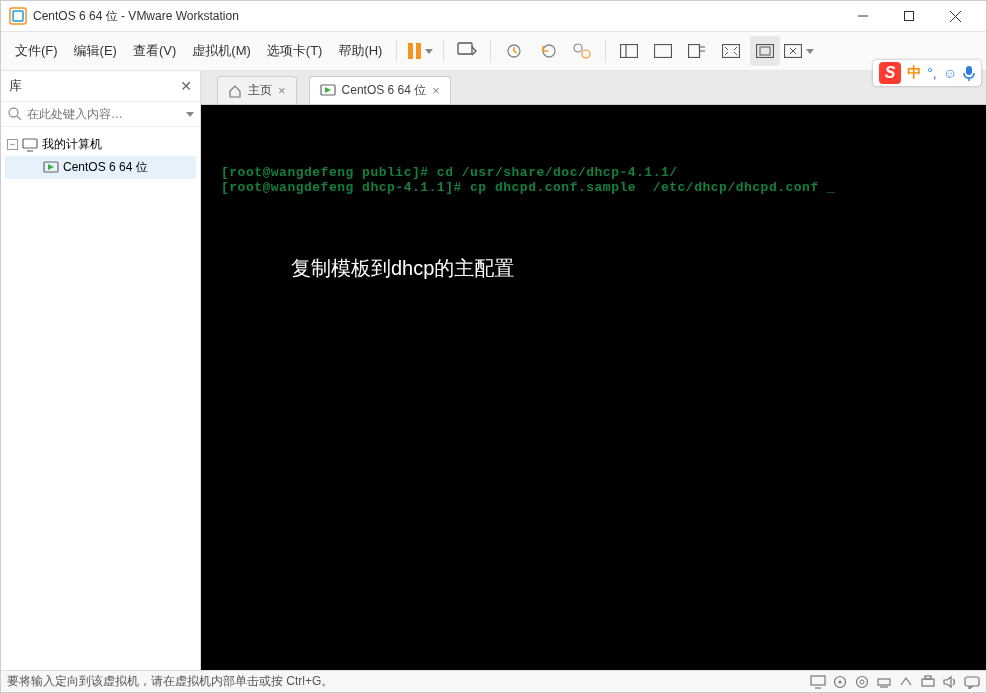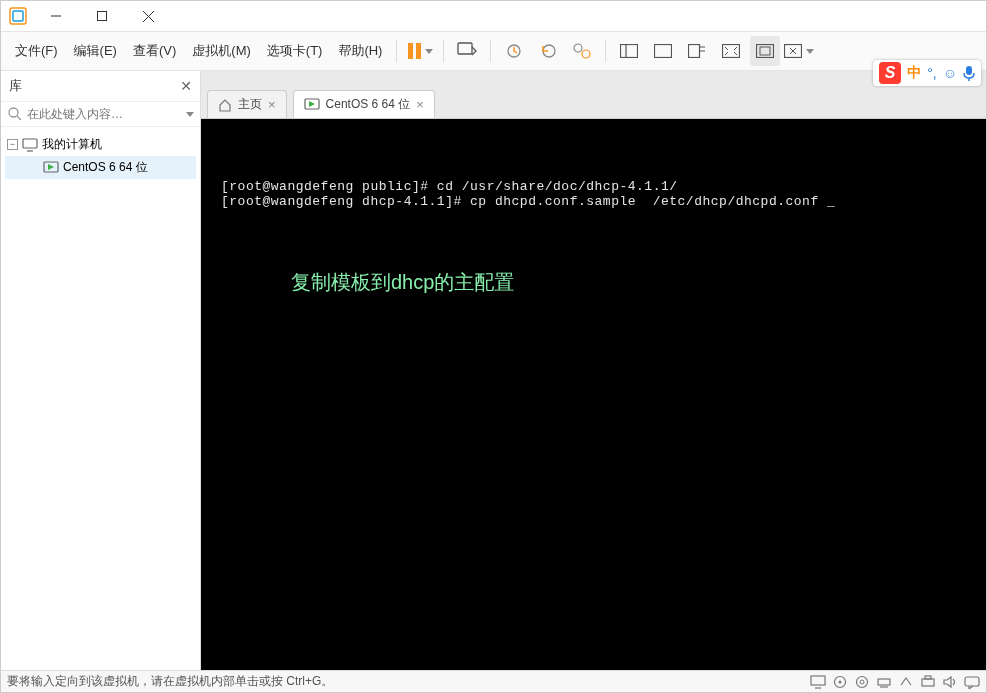--- a/index.html
+++ b/index.html
@@ -33,29 +33,29 @@
 .search-input { flex: 1; border: none; outline: none; font-size: 12px; color: #6d28d9; background: transparent; }
 .tree { padding: 6px 4px; font-size: 12px; }
 .tree-row { display: flex; align-items: center; padding: 3px 2px; white-space: nowrap; }
 .tree-toggle { width: 11px; height: 11px; border: 1px solid #999; display: inline-flex; align-items: center; justify-content: center; font-size: 9px; line-height: 9px; margin-right: 4px; color: #555; }
 .tree-icon { width: 16px; height: 14px; margin-right: 4px; display: inline-flex; align-items: center; justify-content: center; }
 .tree-row.selected { background: #e5f1fb; }
 .tree-indent { display: inline-block; width: 18px; }
 
 
 .content { flex: 1; display: flex; flex-direction: column; background: #7a7a7a; }
-.tabs-row { height: 48px; background: #eaeaea; display: flex; align-items: flex-end; padding: 0 6px; gap: 6px; border-bottom: 1px solid #ccc; }
+.tabs-row { height: 34px; background: #eaeaea; display: flex; align-items: flex-end; padding: 0 16px; gap: 12px; border-bottom: 1px solid #ccc; }
 .tab { height: 28px; display: flex; align-items: center; padding: 0 10px; background: #f2f2f2; border: 1px solid #ccc; border-bottom: none; border-radius: 4px 4px 0 0; font-size: 12px; color: #444; gap: 6px; }
 .tab.active { background: #fff; }
 .tab .tab-close { color: #888; font-size: 13px; }
 
 
 .terminal-wrap { flex: 1; background: #000; padding: 0; overflow: hidden; position: relative; }
-.terminal { font-family: "Courier New", monospace; font-size: 13px; color: #e5e5e5; white-space: pre; padding: 60px 20px 0 20px; letter-spacing: 0.5px; }
-.annotation { position: absolute; color: #86efac; font-family: "Microsoft YaHei", sans-serif; font-size: 20px; font-weight: 500; }
+.terminal { font-family: "Courier New", monospace; font-size: 13px; color: #15803d; white-space: pre; padding: 60px 20px 0 20px; letter-spacing: 0.5px; font-weight: bold; }
+.annotation { position: absolute; color: #ffffff; font-family: "Microsoft YaHei", sans-serif; font-size: 20px; font-weight: 500; }
 
 
 .statusbar { height: 22px; border-top: 1px solid #ddd; display: flex; align-items: center; font-size: 12px; color: #555; padding: 0 6px; background: #f7f7f7; }
 .status-icons { margin-left: auto; display: flex; gap: 6px; align-items: center; }
 .status-icons svg { width: 16px; height: 14px; }
 
 
 .ime-badge { position: absolute; top: 60px; right: 6px; display: flex; align-items: center; gap: 6px; background: #fff; border-radius: 4px; padding: 2px 6px; box-shadow: 0 0 3px rgba(0,0,0,0.3); }
 .sogou-s { width: 22px; height: 22px; background: #ff3c2f; border-radius: 4px; color: #fff; display: flex; align-items: center; justify-content: center; font-weight: bold; font-style: italic; font-size: 16px; }
 .ime-cn { color: #ff8a00; font-size: 14px; font-weight: bold; }
@@ -66,20 +66,21 @@
 </head>
 <body>
 
 <div class="titlebar">
   <span class="app-icon">
     <svg viewBox="0 0 18 18">
         <rect x="1" y="1" width="16" height="16" rx="2" fill="none" stroke="#f7941d" stroke-width="1.5"></rect>
         <rect x="4" y="4" width="10" height="10" rx="1" fill="none" stroke="#1a9dd9" stroke-width="1.5"></rect>
       </svg>
   </span>
+  <span class="title-text">CentOS 6 64 位 - VMware Workstation</span>
   <div class="win-controls">
     <div class="win-btn">
         <svg width="10" height="10">
           <line x1="0" y1="5" x2="10" y2="5" stroke="#333" stroke-width="1"></line>
         </svg>
       </div>
     <div class="win-btn">
         <svg width="10" height="10">
           <rect x="0.5" y="0.5" width="9" height="9" fill="none" stroke="#333" stroke-width="1"></rect>
         </svg>

